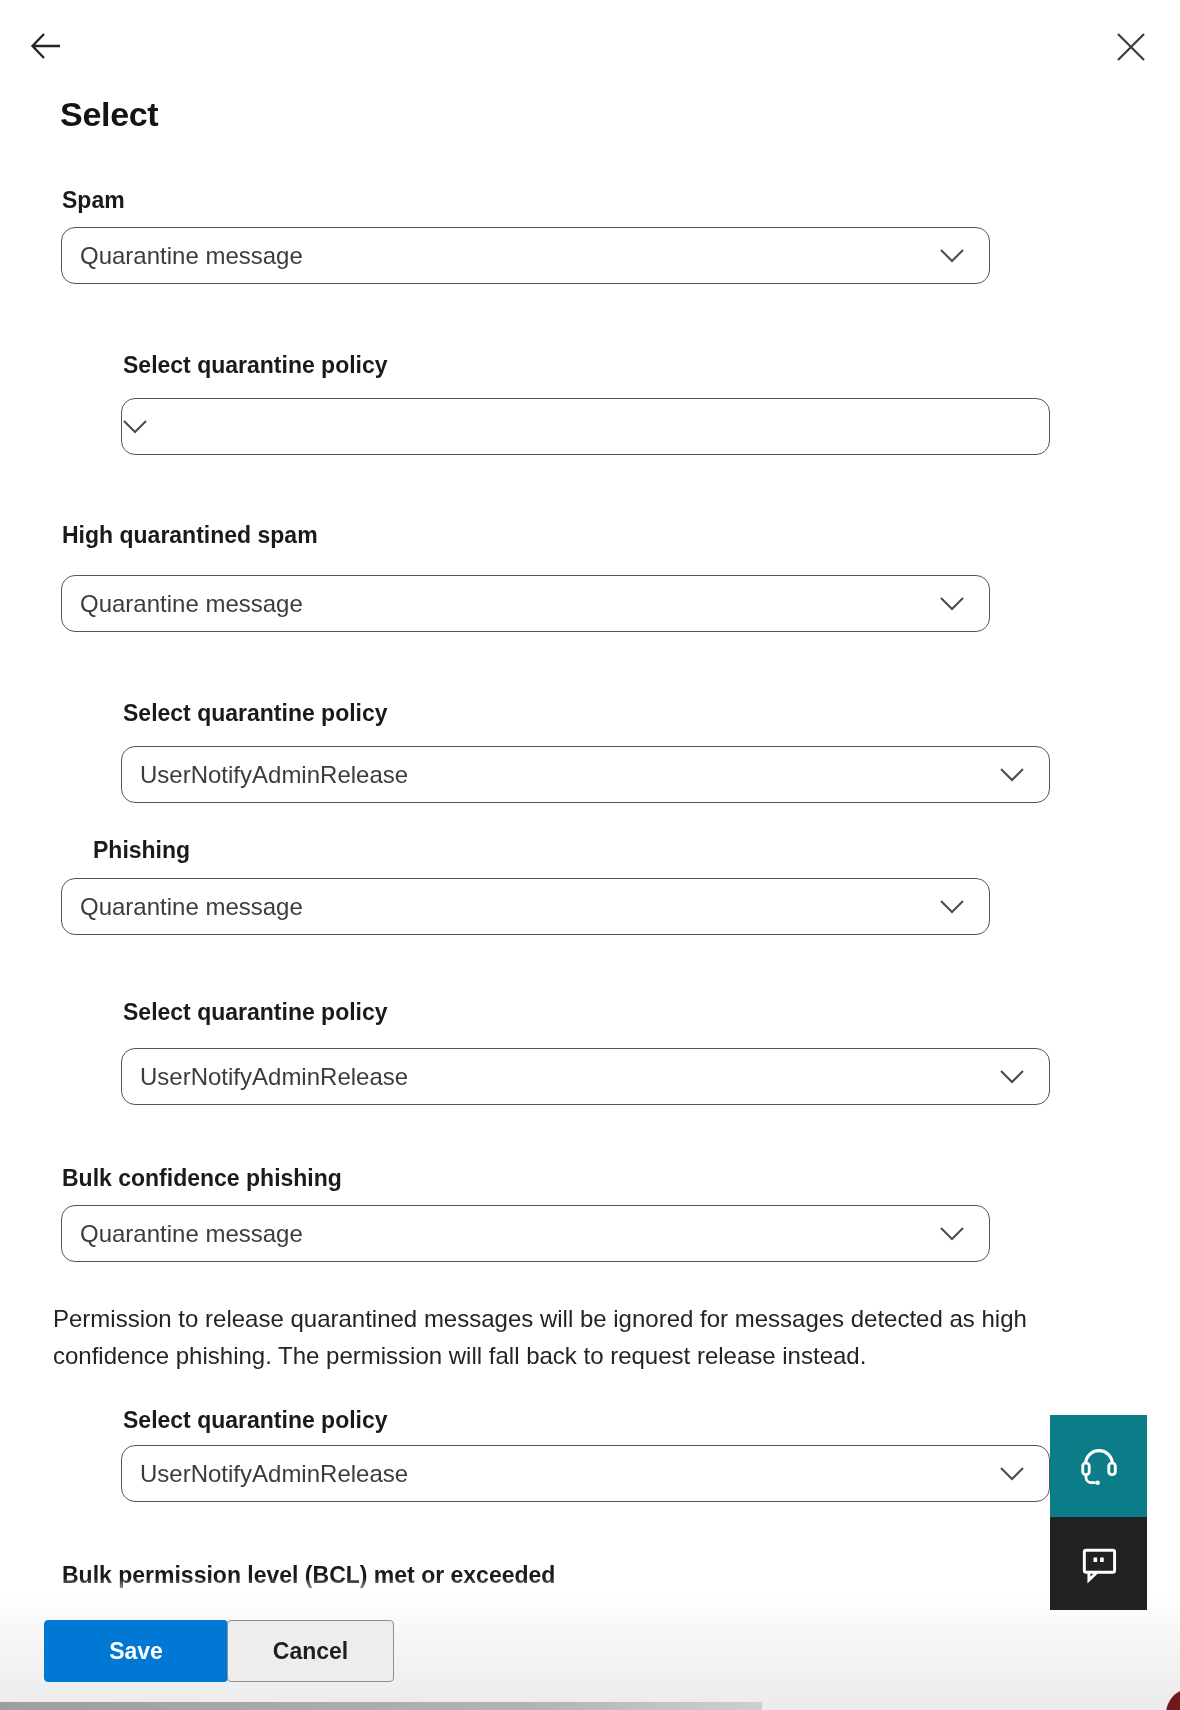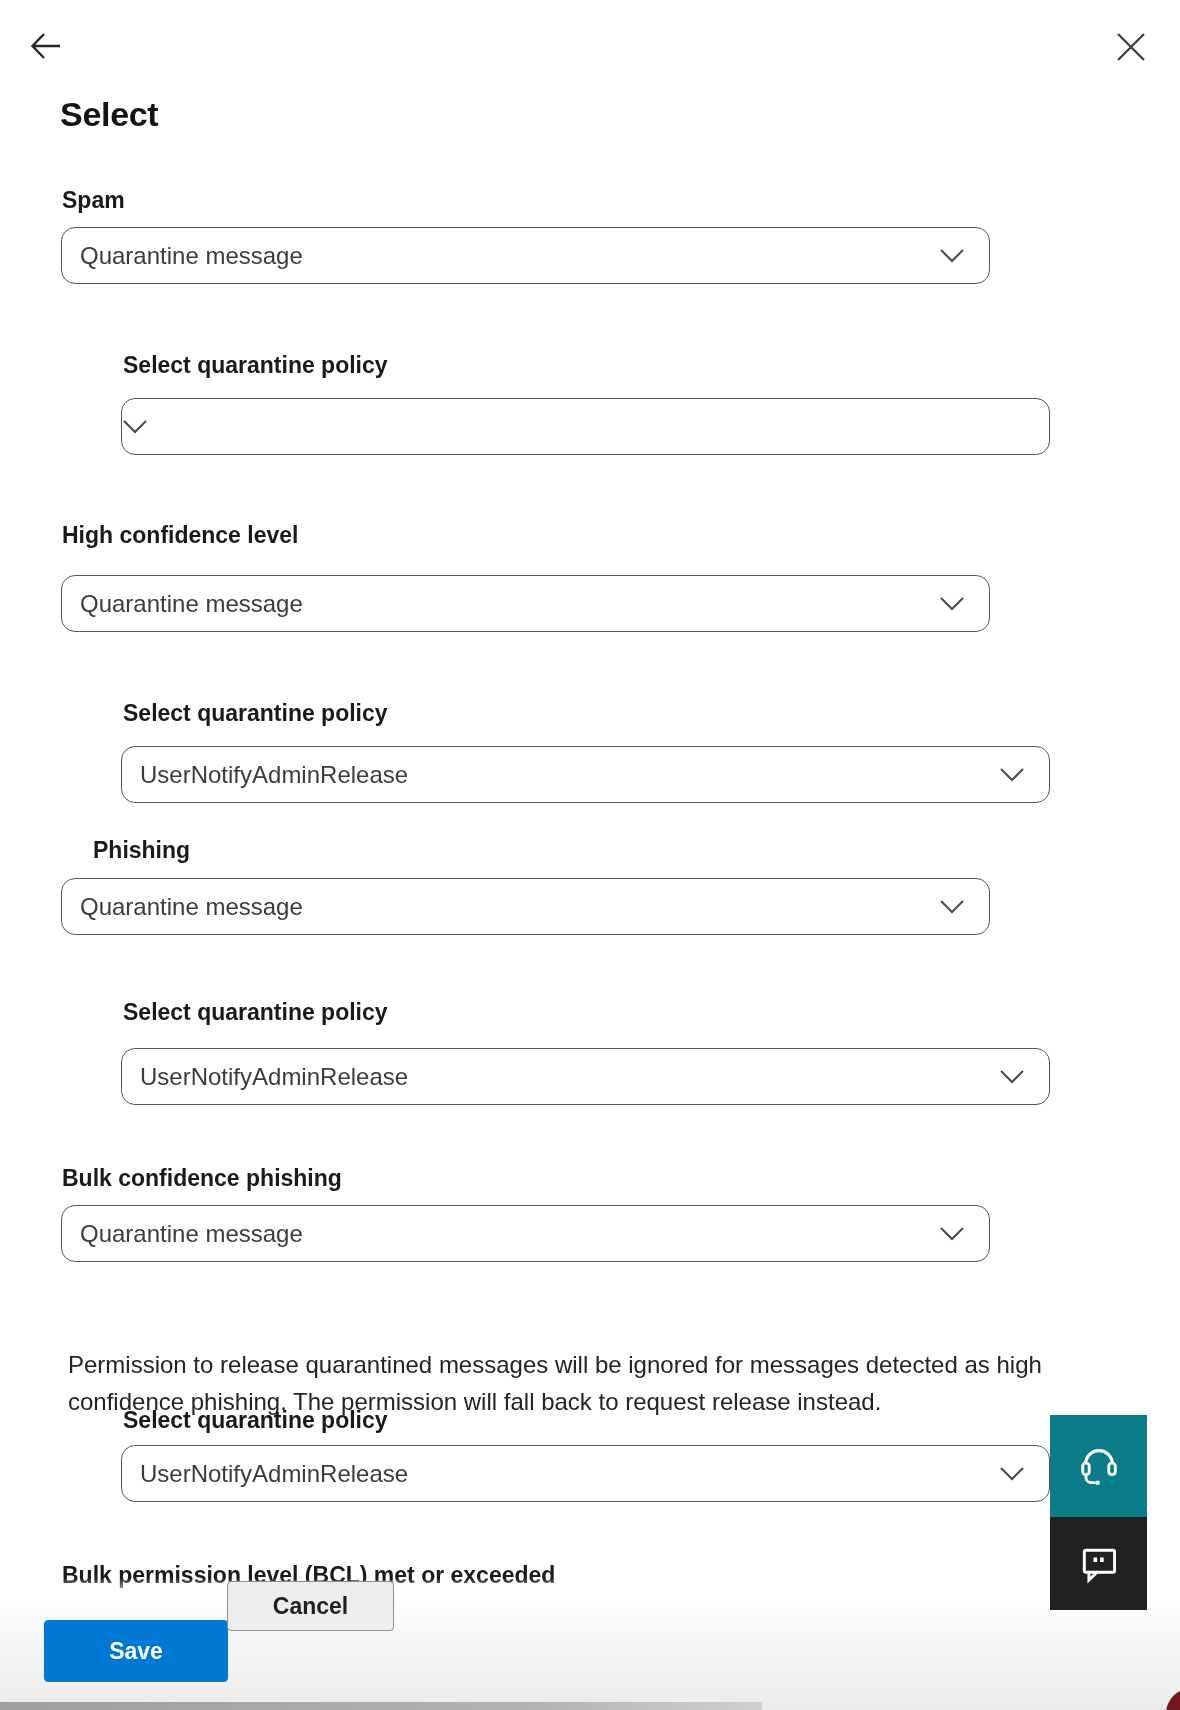--- a/index.html
+++ b/index.html
@@ -27,39 +27,39 @@
     border:1.6px solid #575553;border-radius:14px;background:#fff;
     display:flex;align-items:center;cursor:pointer;
   }
   .dd .dd-text{
     padding-left:18px;font-size:24px;color:#3d3c3b;white-space:nowrap;
     flex:1 1 auto;
   }
   .dd .chev{flex:0 0 auto;margin-right:24px;display:block;}
   
   .note{
-    left:68px;top:1300px;width:985px;font-size:24px;line-height:37px;color:#242424;margin-top:46px;
+    left:53px;top:1300px;width:985px;font-size:24px;line-height:37px;color:#242424;
   }
   
   .bulk-lbl{left:62px;top:1560px;z-index:1;}
   
   .footer-fade{
     left:0;top:1578px;width:1180px;height:132px;z-index:2;
     background:linear-gradient(180deg,rgba(255,255,255,0) 0%,rgba(255,255,255,0.92) 14%,#f6f6f6 45%,#ebebeb 100%);
   }
   .btn{
     position:absolute;z-index:3;font-family:inherit;font-size:23px;font-weight:600;
     border-radius:4px;cursor:pointer;
   }
   .btn-save{
     left:44px;top:1620px;width:184px;height:62px;
     background:#0078d4;border:1px solid #0078d4;color:#ffffff;
   }
   .btn-cancel{
-    left:227px;top:1581px;width:167px;height:50px;
+    left:227px;top:1620px;width:167px;height:62px;
     background:#ededed;border:1.6px solid #8f8f8f;color:#1f1f1f;
   }
   
   .help-btn{
     position:absolute;left:1050px;width:97px;z-index:4;border:none;cursor:pointer;
     display:flex;align-items:center;justify-content:center;
   }
   .help-teal{top:1415px;height:102px;background:#0b7c88;}
   .help-chat{top:1517px;height:93px;background:#212121;}
   
@@ -96,21 +96,21 @@
     </svg>
 </div>
 
 <div class="abs lbl" style="left:123px;top:350px;">Select quarantine policy</div>
 <div class="abs dd" style="left:121px;top:398px;">
   <svg class="chev" width="26" height="15" viewBox="0 0 26 15">
       <path d="M2 2 L13 13 L24 2" fill="none" stroke="#4a4a4a" stroke-width="2"></path>
     </svg>
 </div>
 
-<div class="abs lbl" style="left:62px;top:520px;">High confidence level</div>
+<div class="abs lbl" style="left:62px;top:520px;">High quarantined spam</div>
 <div class="abs dd" style="left:61px;top:575px;">
   <span class="dd-text">Quarantine message</span>
   <svg class="chev" width="26" height="15" viewBox="0 0 26 15">
       <path d="M2 2 L13 13 L24 2" fill="none" stroke="#4a4a4a" stroke-width="2"></path>
     </svg>
 </div>
 
 <div class="abs lbl" style="left:123px;top:698px;">Select quarantine policy</div>
 <div class="abs dd" style="left:121px;top:746px;">
   <span class="dd-text">UserNotifyAdminRelease</span>

